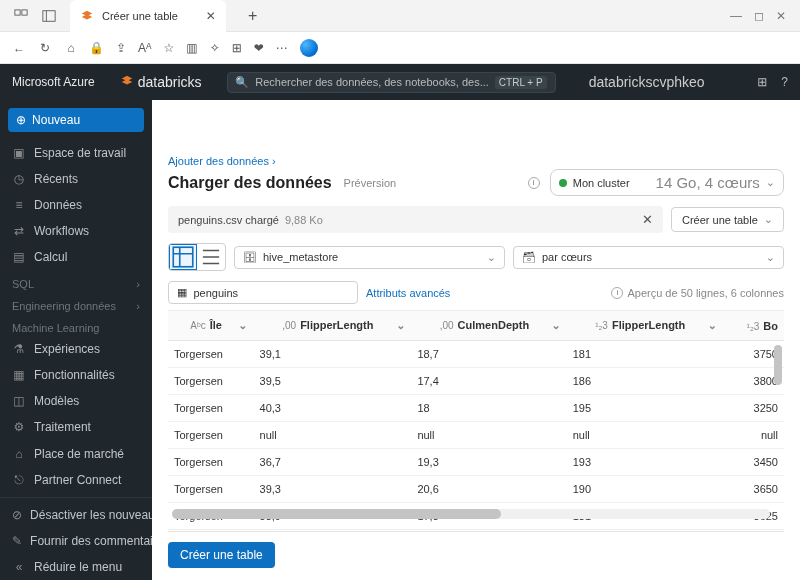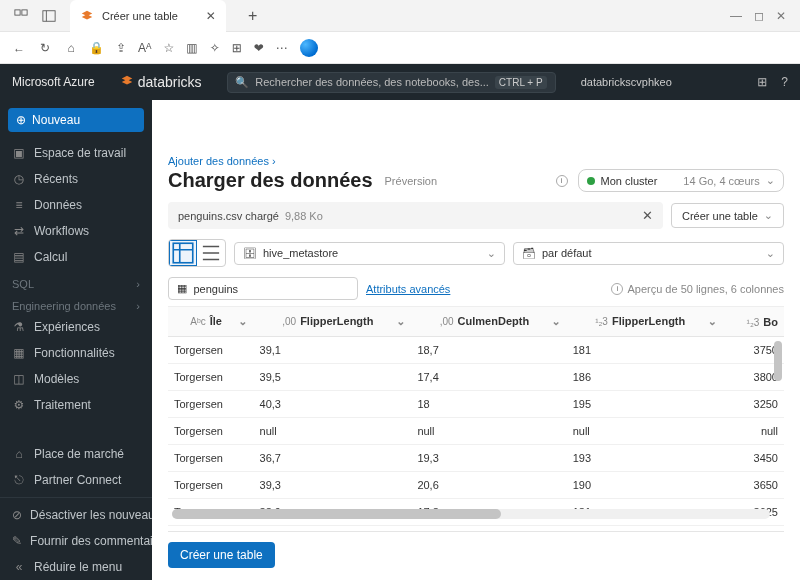--- a/index.html
+++ b/index.html
@@ -17,49 +17,49 @@
   .url-icon { width: 14px; height: 14px; color: #555; display:inline-flex; align-items:center; justify-content:center;}
   .url-text { flex: 1; font-size: 11px; color: #555; white-space: nowrap; overflow: hidden; text-overflow: ellipsis; }
   .url-actions { display: flex; gap: 12px; align-items: center; color: #555; }
   .bing { width: 18px; height: 18px; border-radius: 50%; background: radial-gradient(circle at 30% 30%, #4db8ff, #006dd1 70%); }
   .appbar { height: 36px; background: #1f272d; display: flex; align-items: center; gap: 25px; padding: 0 12px; color: #e8e8e8; font-size: 12px; }
   .brand-ms { font-size: 12px; }
   .brand-db { display: flex; align-items: center; gap: 4px; font-size: 14px; }
   .brand-db-icon { color: #e87a2c; }
   .searchbar { display: flex; align-items: center; gap: 6px; background: #2d363d; border: 1px solid #3a444b; border-radius: 4px; padding: 3px 8px; font-size: 11px; color: #bbb; }
   .kbd { background: #3a444b; border-radius: 3px; padding: 1px 4px; font-size: 10px; color: #ccc; }
-  .workspace { font-size: 11px; color: #ccc; }
+  .workspace { font-size: 14px; color: #ccc; margin-left: 8px; }
   .appbar-icons { margin-left: auto; display: flex; gap: 14px; color: #bbb; }
   .shell { display: flex; height: calc(580px - 32px - 32px - 36px); }
   .sidebar { width: 152px; background: #1f272d; color: #bfc5c9; display: flex; flex-direction: column; font-size: 12px; overflow: hidden; }
   .btn-new { margin: 8px; background: #0e70c0; color: #fff; border-radius: 4px; padding: 5px 8px; display: flex; align-items: center; gap: 6px; font-size: 12px; }
   .sb-item { padding: 6px 12px; display: flex; align-items: center; gap: 8px; color: #bfc5c9; white-space: nowrap; overflow:hidden; }
   .sb-icon { width: 14px; height: 14px; display:inline-flex; align-items:center; justify-content:center; font-size: 12px; color:#888; }
   .sb-section { padding: 8px 12px 2px; font-size: 11px; color: #6d767d; }
   .sb-spacer { flex: 1; }
   .main { flex: 1; padding: 10px 16px 0; display: flex; flex-direction: column; overflow:hidden;margin-top:45px; }
   .crumb { font-size: 11px; color: #0e70c0; margin-bottom: 2px; }
   .header-row { display: flex; align-items: center; gap: 12px; }
-  .h1 { font-size: 20px; font-weight: 600; color: #222; }
+  .h1 { font-size: 16px; font-weight: 600; color: #222; }
   .preview-tag { font-size: 11px; color: #888; }
   .cluster-box { margin-left:auto; display:flex; align-items:center; gap:10px; }
   .cluster-select { border: 1px solid #d0d0d0; border-radius: 8px; padding: 4px 8px; display: flex; align-items: center; gap: 6px; font-size: 11px; }
   .dot-green { width: 8px; height: 8px; border-radius: 50%; background: #2ea043; }
-  .cluster-spec { font-size: 11px; color: #888; }
+  .cluster-spec { font-size: 15px; color: #888; }
   .row { display: flex; gap: 8px; margin-top: 10px; align-items: center; }
   .file-pill { flex: 1; background: #f4f4f4; border-radius: 4px; padding: 6px 10px; display: flex; align-items: center; gap: 6px; font-size: 11px; color: #444; }
   .file-pill .size { color: #888; }
   .file-pill .x { margin-left: auto; color: #555; font-size: 13px; }
   .btn-outline { border: 1px solid #d0d0d0; border-radius: 4px; padding: 5px 10px; font-size: 11px; display: flex; align-items: center; gap: 6px; background: #fff; }
   .toggle-group { display:flex; border:1px solid #d0d0d0; border-radius:4px; overflow:hidden; }
   .toggle-btn { width: 28px; height: 26px; display:flex; align-items:center; justify-content:center; color:#555; }
   .toggle-btn.active { background:#eef4fb; color:#0e70c0; outline:1px solid #0e70c0; outline-offset:-1px; }
   .select { flex:1; border:1px solid #d0d0d0; border-radius:4px; padding: 4px 8px; display:flex; align-items:center; gap:6px; font-size:11px; color:#333; }
   .chev { margin-left:auto; color:#888; }
-  .link { color:#0e70c0; font-size:11px;text-decoration:underline; }
+  .link { color:#0e70c0; font-size:11px; }
   .preview-info { margin-left:auto; font-size:11px; color:#888; display:flex; gap:4px; align-items:center;}
   .table-wrap { margin-top:6px; flex:1; overflow:hidden; position:relative; border-top:1px solid #eee;}
   table { width: 100%; border-collapse: collapse; font-size: 11px; }
   th { text-align:center; padding: 8px 6px; border-bottom:1px solid #e5e5e5; color:#333; font-weight:600; background:#fafafa; white-space:nowrap;}
   th.last, td.last { text-align:right; }
   th .ty { color:#888; font-size:10px; font-weight:400; margin-right:4px;}
   th .dd { color:#888; float:right; }
   td { padding: 7px 6px; border-bottom:1px solid #f0f0f0; color:#333; white-space:nowrap;}
   .hscroll { height:10px; background:#f0f0f0; border-radius:5px; margin:4px 0 8px; position:relative;}
   .hscroll .thumb { position:absolute; left:0; width:55%; top:0; bottom:0; background:#c4c4c4; border-radius:5px;}
@@ -163,20 +163,21 @@
     <div class="sb-item">
         <span class="sb-icon">⇄</span>
         <span>Workflows</span>
       </div>
     <div class="sb-item">
         <span class="sb-icon">▤</span>
         <span>Calcul</span>
       </div>
     <div class="sb-section"><span>SQL</span> <span style="float:right">›</span></div>
     <div class="sb-section"><span>Engineering données</span> <span style="float:right">›</span></div>
+    <div class="sb-section">Machine Learning</div>
     <div class="sb-item">
         <span class="sb-icon">⚗</span>
         <span>Expériences</span>
       </div>
     <div class="sb-item">
         <span class="sb-icon">▦</span>
         <span>Fonctionnalités</span>
       </div>
     <div class="sb-item">
         <span class="sb-icon">◫</span>
@@ -255,21 +256,21 @@
             </svg>
           </div>
       </div>
       <div class="select">
         <span>🗄</span>
         <span>hive_metastore</span>
         <span class="chev">⌄</span>
       </div>
       <div class="select">
         <span>🗃</span>
-        <span>par défaut</span>
+        <span>par cœurs</span>
         <span class="chev">⌄</span>
       </div>
     </div>
 
     <div class="row">
       <div class="select" style="flex:0 0 190px;">
         <span>▦</span>
         <span>penguins</span>
       </div>
       <span class="link">Attributs avancés</span>

